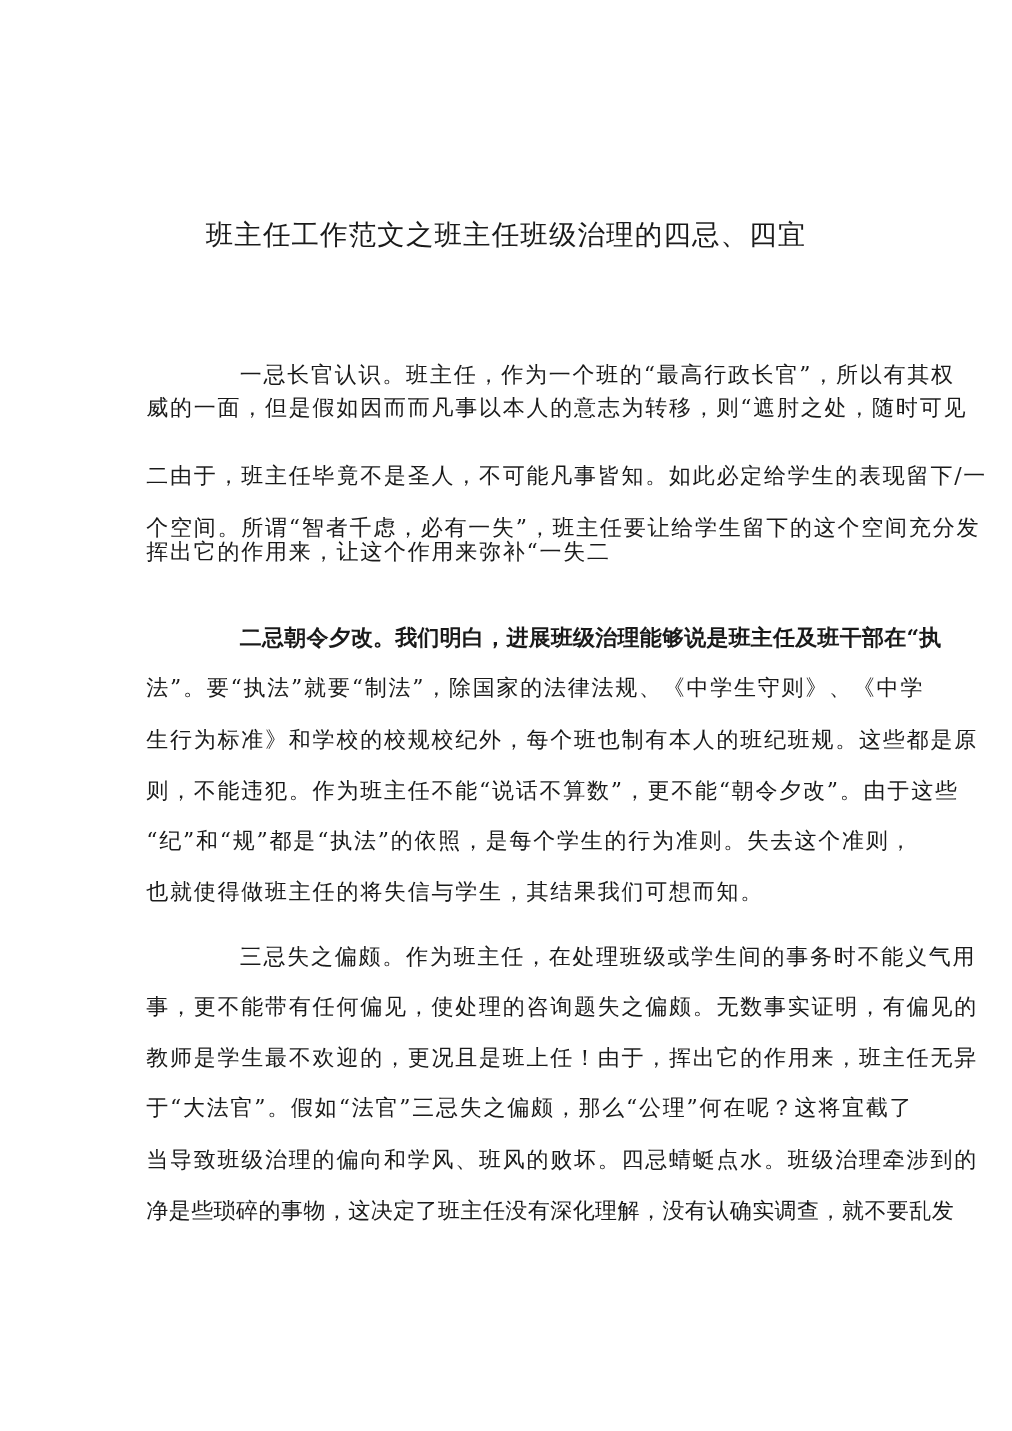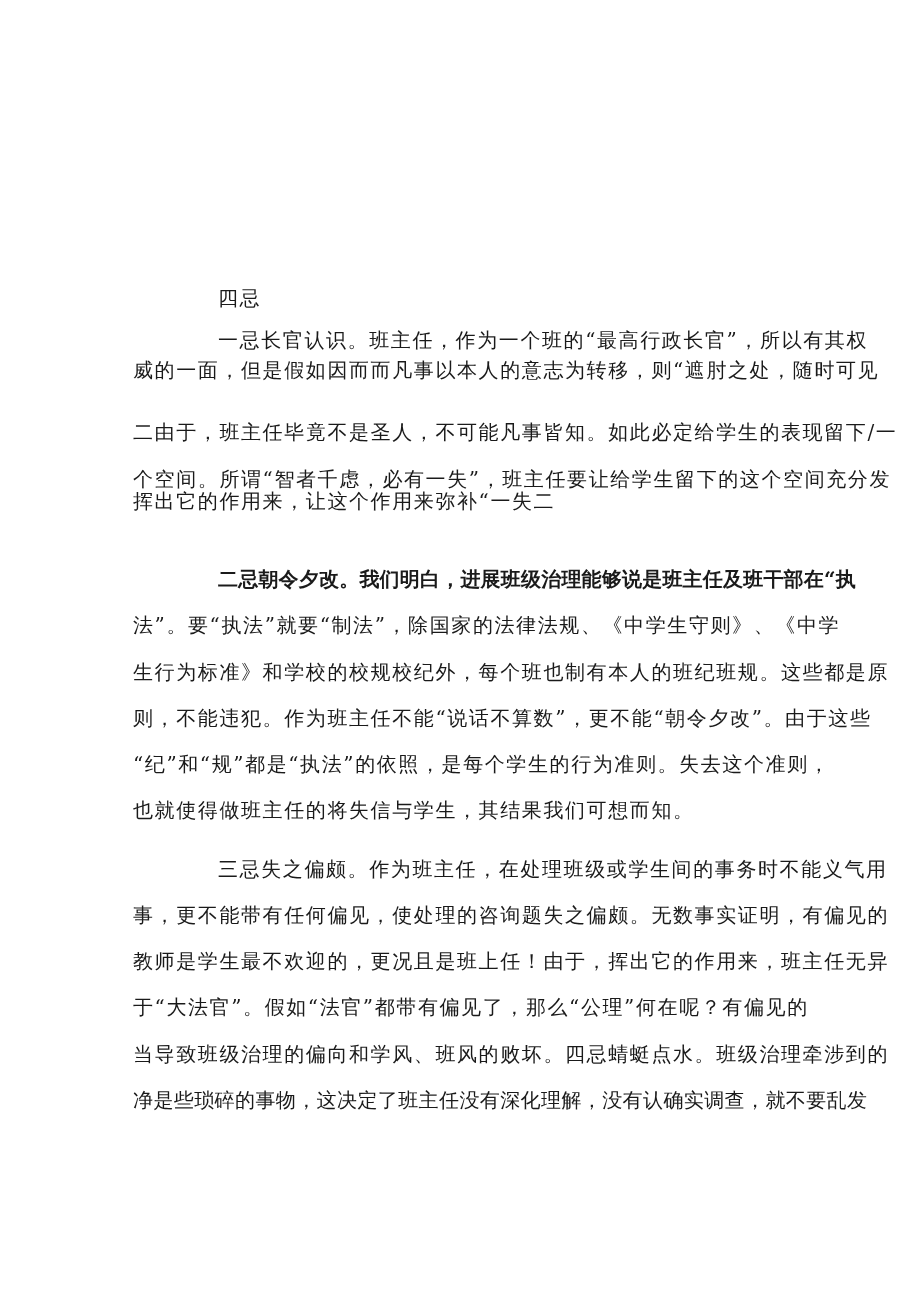--- a/index.html
+++ b/index.html
@@ -9,22 +9,22 @@
   .title { position: absolute; left: 0; width: 920px; top: 198px; text-align: center;
            font-size: 25px; letter-spacing: 1px; line-height: 32px; color: #1a1a1a; }
   .line { position: absolute; left: 133px; width: 660px; white-space: nowrap;
           font-size: 20px; line-height: 28px; letter-spacing: 1.6px; text-align: justify; }
   .line.indent { left: 218px; }
 </style>
 </head>
 <body>
 
 <div class="page">
+  <div class="title">班主任工作范文之班主任班级治理的四忌、四宜</div>
 
-  <div class="line indent" style="top:284px;">四忌</div>
 
   <div>
     <div class="line indent" style="top:326px; width:575px;">一忌长官认识。班主任，作为一个班的“最高行政长官”，所以有其权</div>
     <div class="line" style="top:356px;">威的一面，但是假如因而而凡事以本人的意志为转移，则“遮肘之处，随时可见</div>
     <div class="line" style="top:418px;">二由于，班主任毕竟不是圣人，不可能凡事皆知。如此必定给学生的表现留下/一</div>
     <div class="line" style="top:465px;">个空间。所谓“智者千虑，必有一失”，班主任要让给学生留下的这个空间充分发</div>
     <div class="line" style="top:487px;">挥出它的作用来，让这个作用来弥补“一失二</div>
   </div>
 
   <div>
@@ -33,17 +33,17 @@
     <div class="line" style="top:658px;">生行为标准》和学校的校规校纪外，每个班也制有本人的班纪班规。这些都是原</div>
     <div class="line" style="top:704px;">则，不能违犯。作为班主任不能“说话不算数”，更不能“朝令夕改”。由于这些</div>
     <div class="line" style="top:750px;">“纪”和“规”都是“执法”的依照，是每个学生的行为准则。失去这个准则，</div>
     <div class="line" style="top:796px;">也就使得做班主任的将失信与学生，其结果我们可想而知。</div>
   </div>
 
   <div>
     <div class="line indent" style="top:855px;">三忌失之偏颇。作为班主任，在处理班级或学生间的事务时不能义气用</div>
     <div class="line" style="top:901px;">事，更不能带有任何偏见，使处理的咨询题失之偏颇。无数事实证明，有偏见的</div>
     <div class="line" style="top:947px;">教师是学生最不欢迎的，更况且是班上任！由于，挥出它的作用来，班主任无异</div>
-    <div class="line" style="top:993px;">于“大法官”。假如“法官”都带有偏见了，那么“公理”何在呢？有偏见的</div>
+    <div class="line" style="top:993px;">于“大法官”。假如“法官”三忌失之偏颇，那么“公理”何在呢？这将宜截了</div>
     <div class="line" style="top:1040px;">当导致班级治理的偏向和学风、班风的败坏。四忌蜻蜓点水。班级治理牵涉到的</div>
     <div class="line" style="top:1086px; letter-spacing:0.4px;">净是些琐碎的事物，这决定了班主任没有深化理解，没有认确实调查，就不要乱发</div>
   </div>
 </div>
 
 </body></html>

